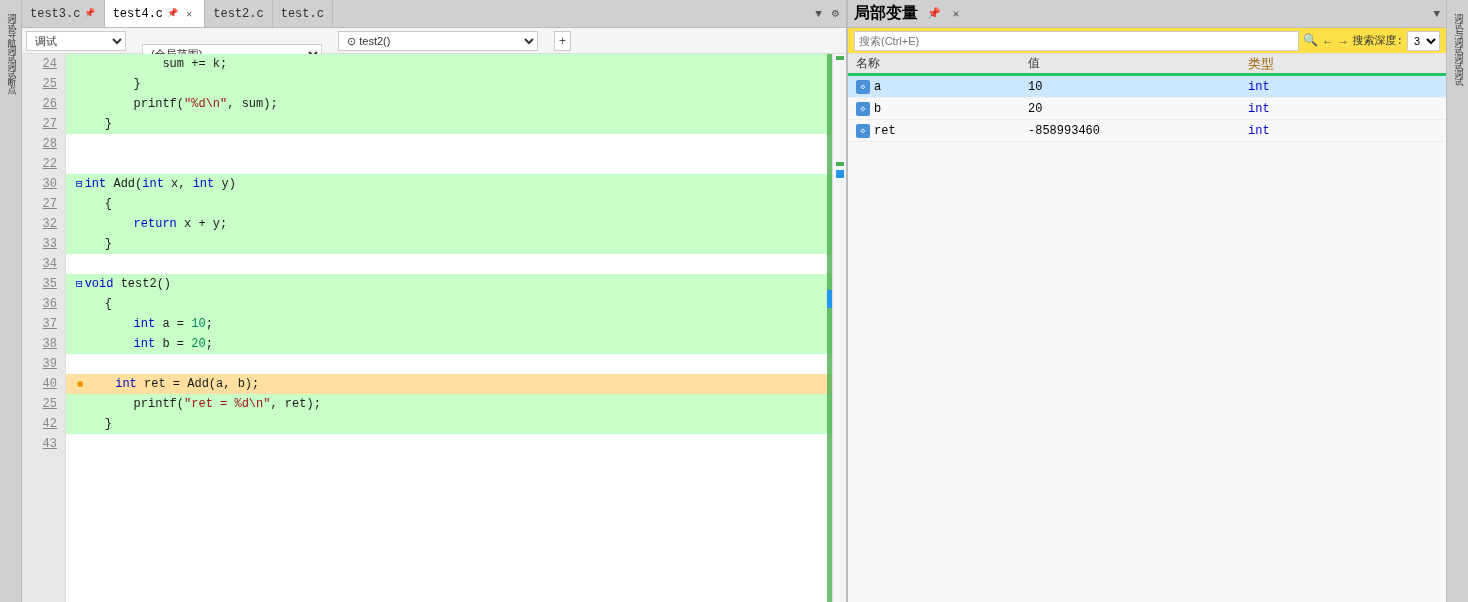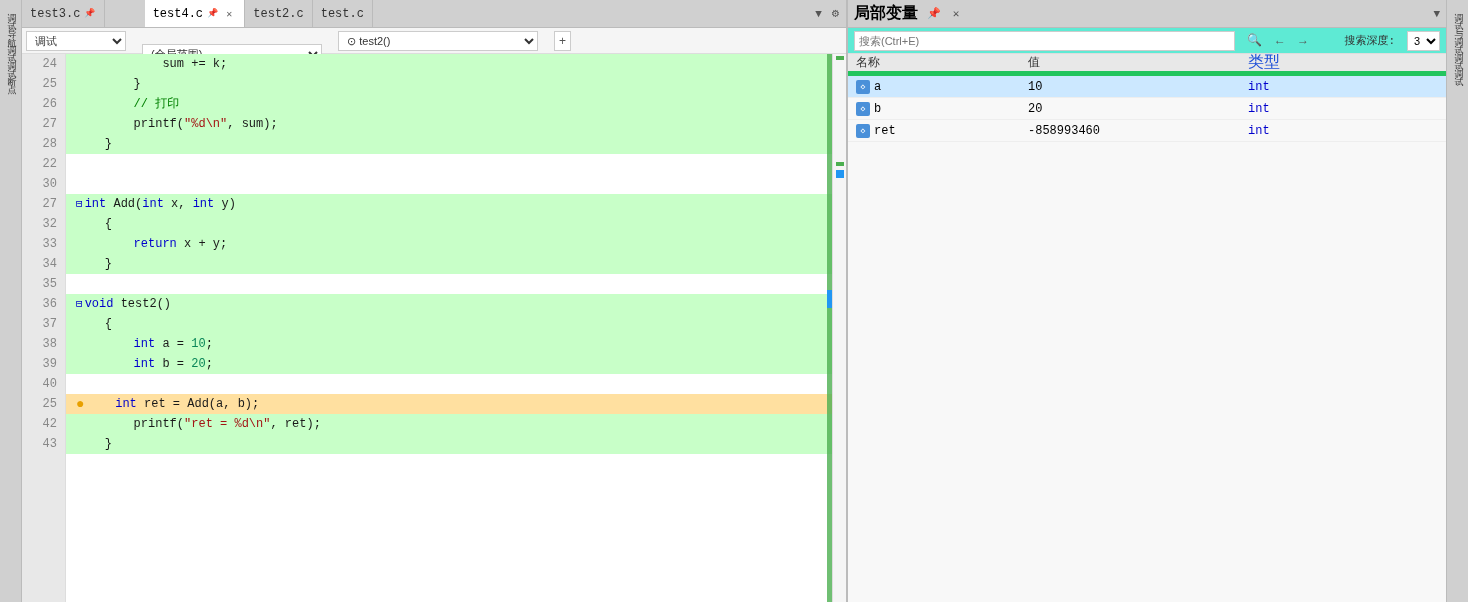--- a/index.html
+++ b/index.html
@@ -63,21 +63,20 @@
       color: #333;
       cursor: pointer;
       border-right: 1px solid #bbb;
       gap: 4px;
       white-space: nowrap;
     }
 
     .tab.active {
       background: #fff;
       color: #000;
-      margin-left: 40px;
     }
 
     .tab.inactive {
       background: #d0d0d0;
     }
 
     .tab-close {
       font-size: 10px;
       color: #666;
       cursor: pointer;
@@ -176,20 +175,21 @@
       border-right: 1px solid #ddd;
       display: flex;
       flex-direction: column;
       padding: 0;
       font-size: 12px;
       color: #888;
       text-align: right;
       padding-right: 4px;
       user-select: none;
       overflow: hidden;
+      text-decoration: underline;
     }
 
     .line-num {
       height: 20px;
       line-height: 20px;
       font-size: 12px;
       color: #888;
       padding-right: 4px;
       display: flex;
       align-items: center;
@@ -293,25 +293,25 @@
       margin-left: auto;
       font-size: 11px;
       color: #555;
       cursor: pointer;
     }
 
     
     .search-bar {
       display: flex;
       align-items: center;
-      background: #5eead4;
+      background: #fde047;
       height: 26px;
       border-bottom: 1px solid #ddd;
       padding: 0 6px;
-      gap: 12px;
+      gap: 4px;
     }
 
     .search-input {
       flex: 1;
       font-size: 11px;
       border: 1px solid #ccc;
       height: 20px;
       padding: 0 4px;
       background: #fff;
       color: #888;
@@ -326,56 +326,55 @@
     .search-nav-btn {
       font-size: 12px;
       color: #555;
       cursor: pointer;
       padding: 0 2px;
     }
 
     .search-depth-label {
       font-size: 11px;
       color: #333;
-      margin-left: 24px;
     }
 
     .search-depth-select {
       font-size: 11px;
       border: 1px solid #ccc;
       height: 20px;
       background: #fff;
       padding: 0 2px;
     }
 
     .vars-table-header {
       display: flex;
       background: #e8e8e8;
       height: 22px;
       align-items: center;
-      border-bottom: 5px solid #22c55e;
+      border-bottom: 3px solid #22c55e;
     }
 
     .vars-col-name {
       width: 180px;
       padding-left: 8px;
       font-size: 12px;
       color: #333;
     }
 
     .vars-col-value {
       width: 220px;
       font-size: 12px;
       color: #333;
     }
 
     .vars-col-type {
       flex: 1;
-      font-size: 16px;
-      color: #1d4ed8;
+      font-size: 13px;
+      color: #a16207;
     }
 
     .vars-row {
       display: flex;
       height: 22px;
       align-items: center;
       border-bottom: 1px solid #eee;
     }
 
     .vars-row.selected {
@@ -533,23 +532,20 @@
       <div class="code-lines">
 
         <div class="code-line highlighted">
           <span class="plain">            sum += k;</span>
         </div>
 
         <div class="code-line highlighted">
           <span class="plain">        }</span>
         </div>
 
-        <div class="code-line highlighted">
-          <span class="comment">        // 打印</span>
-        </div>
 
         <div class="code-line highlighted">
           <span class="plain">        printf(</span><span class="str">"%d\n"</span><span class="plain">, sum);</span>
         </div>
 
         <div class="code-line highlighted">
           <span class="plain">    }</span>
         </div>
 
         <div class="code-line"></div>

